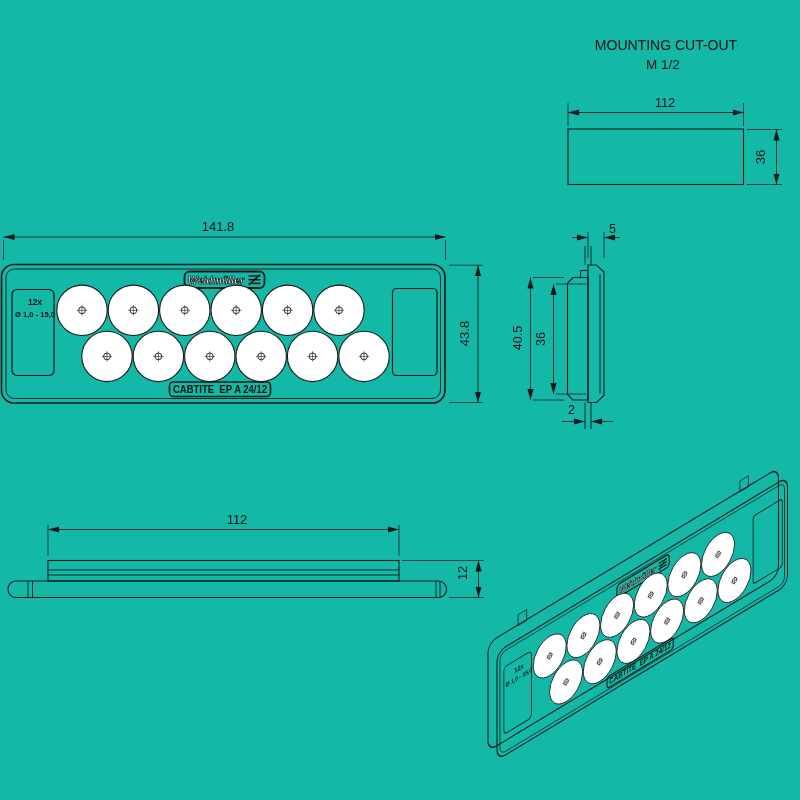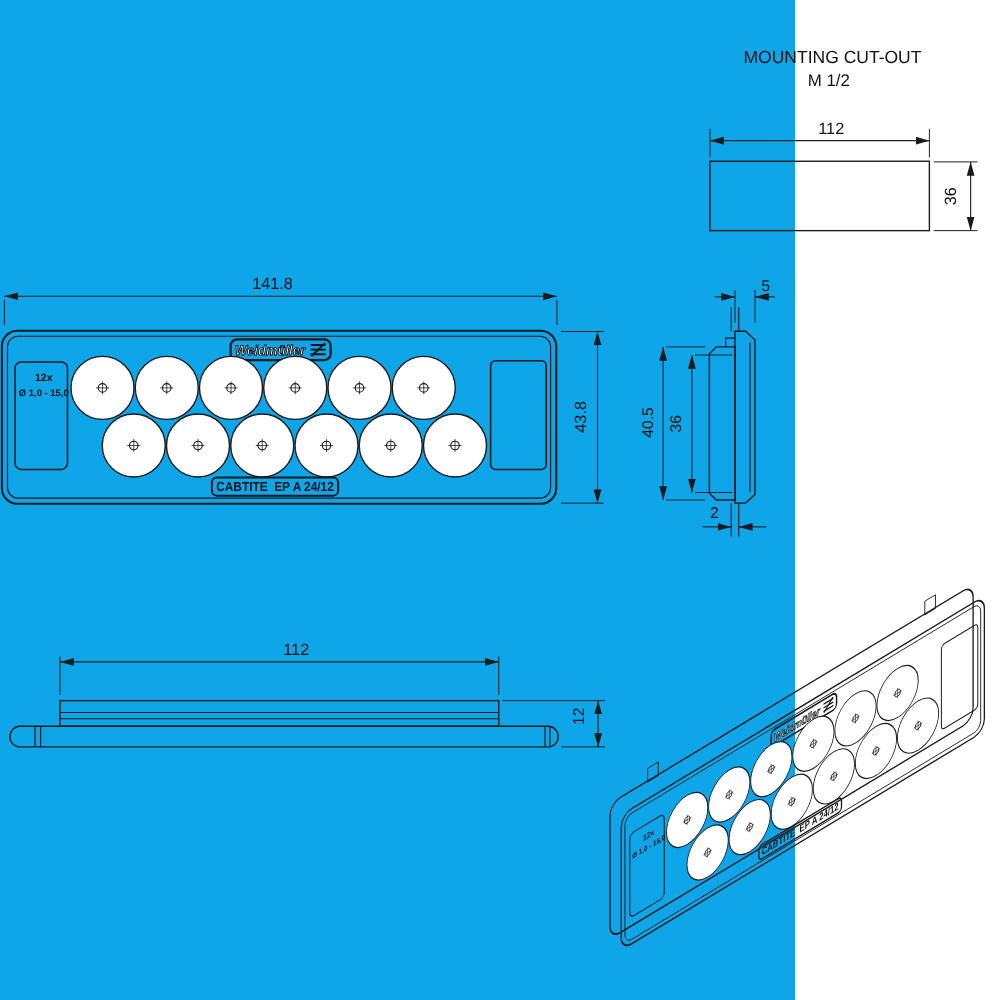--- a/index.html
+++ b/index.html
@@ -1,16 +1,16 @@
 <!DOCTYPE html>
 <html><head>
 <meta charset="utf-8">
 <style>
   html,body{margin:0;padding:0;background:#fff;}
-  #stage{width:636px;height:800px;position:relative;background:#0ea5e9;}
+  #stage{width:800px;height:800px;position:relative;background:#14b8a6;}
   svg{display:block;font-family:"Liberation Sans", sans-serif;}
   .ln{stroke:#1a1a1a;fill:none;}
   .thick{stroke-width:1.6;}
   .med{stroke-width:1.1;}
   .thin{stroke-width:0.9;}
   .dimln{stroke:#222;stroke-width:0.9;fill:none;}
   .extln{stroke:#222;stroke-width:0.8;fill:none;}
   .dimtxt{fill:#111;font-size:13px;}
   .dimtxt-s{fill:#111;font-size:12.5px;}
   .ttl{fill:#111;font-size:14px;}

